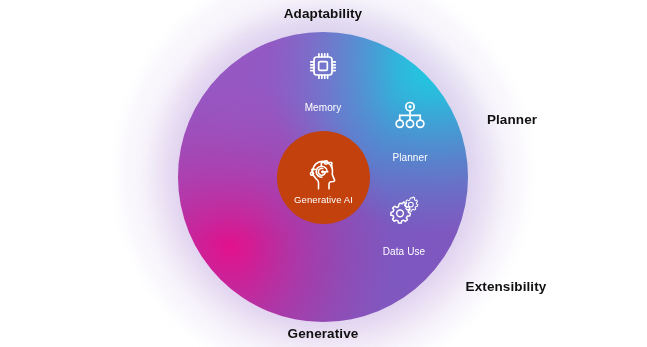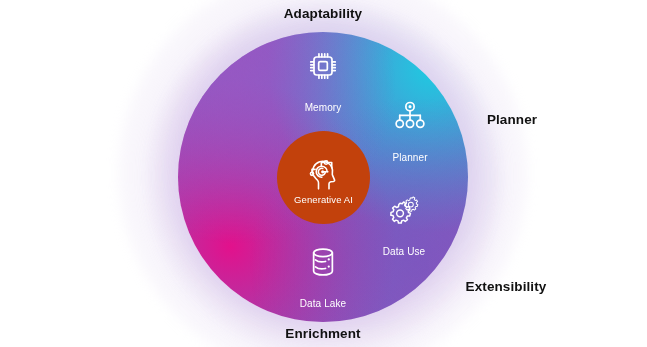--- a/index.html
+++ b/index.html
@@ -199,37 +199,26 @@
         <path d="M0,-11.2 L2.6,-10.7 L4.3,-12.8 L7.1,-10.8 L6.1,-8.3 L8.0,-6.4 L10.5,-7.4 L12.0,-4.2 L9.8,-2.6
                  L10.2,0 L12.6,1.0 L11.6,4.3 L9.0,4.2 L7.6,6.5 L9.0,8.7 L6.3,10.8 L4.3,9.2 L1.9,10.2 L1.5,12.8
                  L-1.9,12.6 L-2.5,10.1 L-4.9,9.2 L-7.0,10.7 L-9.1,8.1 L-7.6,6.0 L-8.5,3.6 L-11.1,3.2 L-10.9,-0.2
                  L-8.4,-0.9 L-7.5,-3.3 L-9.0,-5.4 L-6.5,-7.6 L-4.3,-6.1 L-1.9,-7.0 L-1.5,-9.6 Z"></path>
         <circle cx="0" cy="1" r="4.4"></circle>
       </g>
     </svg>
     <div class="lbl">Data Use</div>
   </div>
 
-  <div class="node" style="left:323px; top:244px;">
-    <svg class="ico" viewBox="0 0 40 40" fill="none" stroke="#ffffff" stroke-width="1.9" stroke-linecap="round" stroke-linejoin="round">
-      <ellipse cx="20" cy="9.8" rx="10.4" ry="4.2"></ellipse>
-      <path d="M9.6 9.8 L9.6 30.2 C9.6 32.5 14.3 34.4 20 34.4 C25.7 34.4 30.4 32.5 30.4 30.2 L30.4 9.8"></path>
-      <path d="M11.6 17.6 C14.0 19.6 18.4 20.4 22.8 19.4"></path>
-      <path d="M11.6 25.4 C14.0 27.4 18.4 28.2 22.8 27.2"></path>
-      <circle cx="26.4" cy="17.2" r="1.25" fill="#ffffff" stroke="none"></circle>
-      <circle cx="26.4" cy="25.0" r="1.25" fill="#ffffff" stroke="none"></circle>
-    </svg>
-    <div class="lbl">Data Lake</div>
-  </div>
 
 
 
   <div class="outer" style="left:323px; top:6px; transform:translateX(-50%);">Adaptability</div>
 
   <div class="outer" style="left:512px; top:112px; transform:translateX(-50%);">Planner</div>
 
   <div class="outer" style="left:506px; top:255px; transform:translateX(-50%);margin-top:24px;">Extensibility</div>
 
-  <div class="outer" style="left:323px; top:326px; transform:translateX(-50%);">Enrichment</div>
+  <div class="outer" style="left:323px; top:326px; transform:translateX(-50%);">Generative</div>
 
 
 
 </div>
 
 </body></html>

